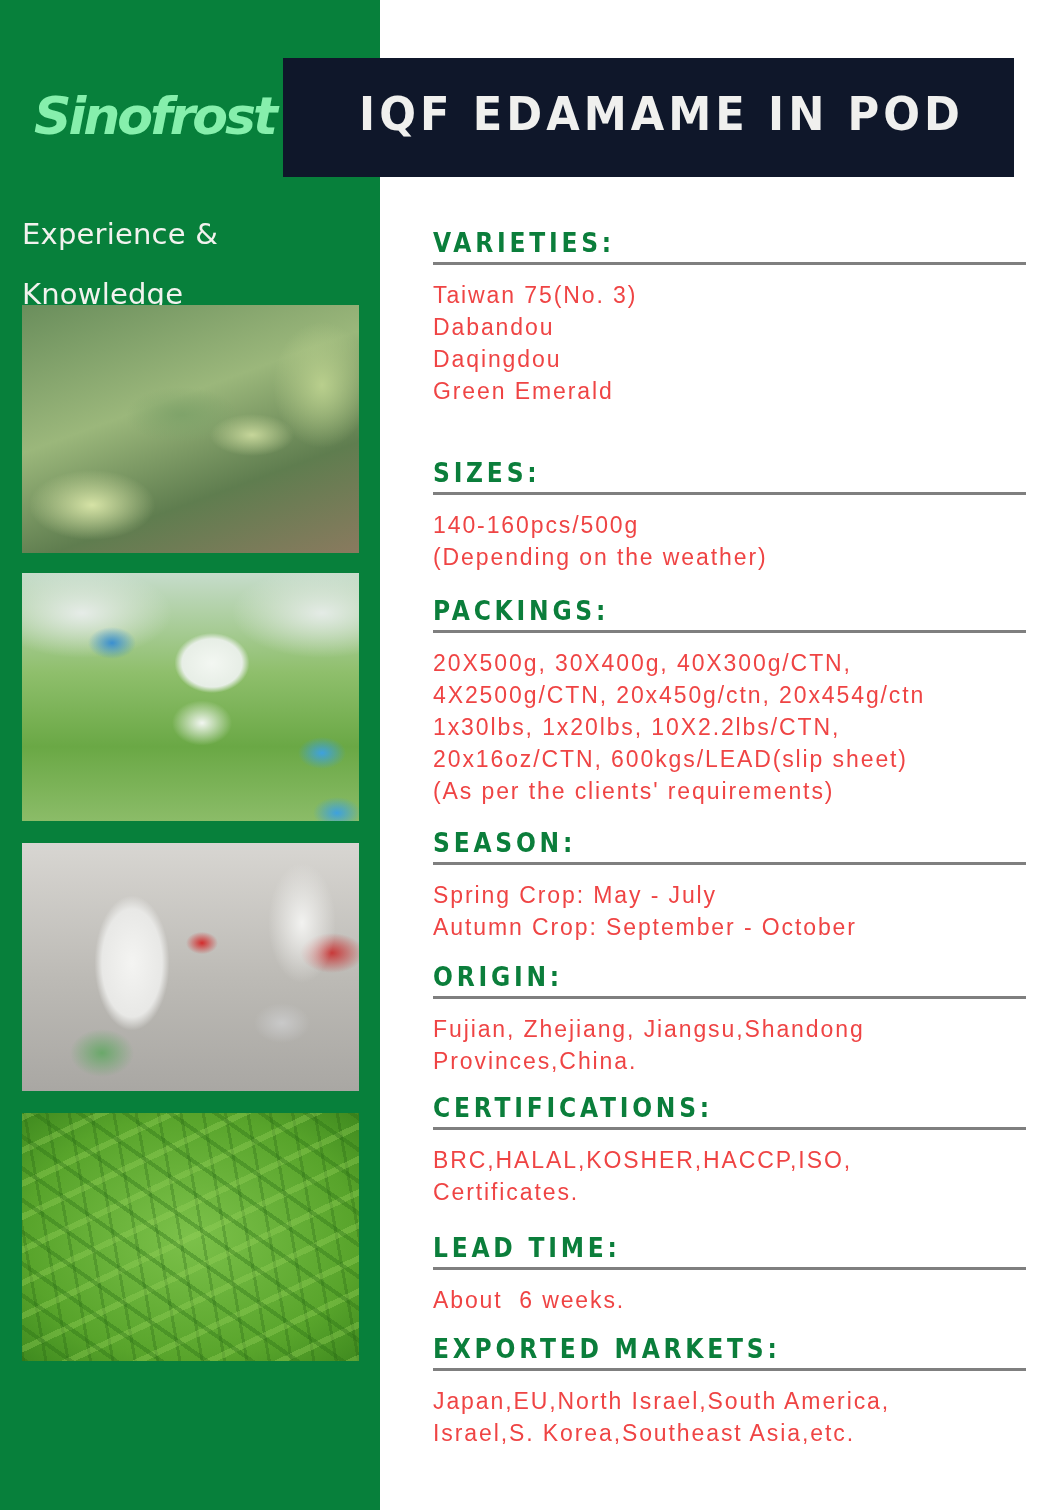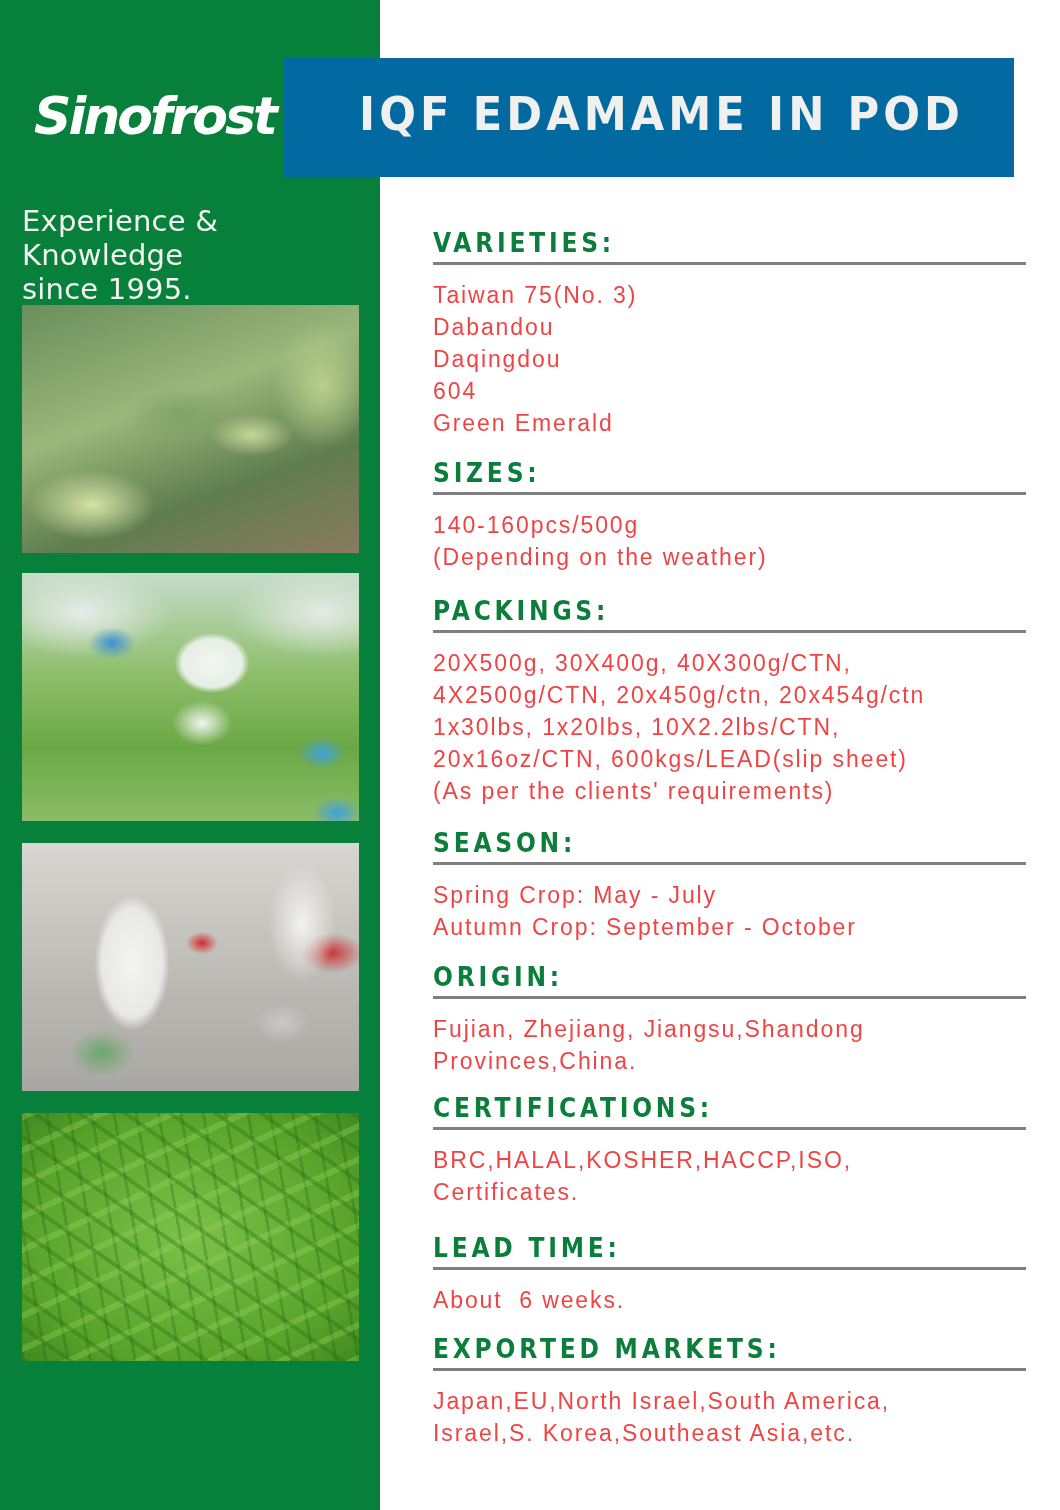--- a/index.html
+++ b/index.html
@@ -6,25 +6,25 @@
   html, body { width: 1060px; height: 1510px; background: #ffffff; overflow: hidden; }
   body { position: relative; font-family: "Liberation Sans", sans-serif; }
 
   .sidebar {
     position: absolute; left: 0; top: 0; width: 380px; height: 1510px;
     background: #07803b;
   }
   .logo {
     position: absolute; left: 34px; top: 86px;
     font-family: "DejaVu Sans", sans-serif; font-weight: bold; font-style: italic;
-    font-size: 52px; color: #ffffff; letter-spacing: -3px;
+    font-size: 52px; color: #86efac; letter-spacing: -3px;
   }
   .tagline {
     position: absolute; left: 22px; top: 204px; width: 360px;
-    font-family: "DejaVu Sans", sans-serif; font-size: 29px; line-height: 34px;
+    font-family: "DejaVu Sans", sans-serif; font-size: 29px; line-height: 60px;
     color: #f2f2ee; letter-spacing: 0.2px;
   }
   .photo {
     position: absolute; left: 22px; width: 337px; height: 248px; overflow: hidden;
   }
   .photo-1 { top: 305px;
     background:
       radial-gradient(ellipse 60px 30px at 230px 130px, #c6d69a 0%, transparent 70%),
       radial-gradient(ellipse 90px 50px at 70px 200px, #d6e3a6 0%, transparent 70%),
       radial-gradient(ellipse 70px 90px at 300px 80px, #b9cf8d 0%, transparent 70%),
@@ -60,21 +60,21 @@
       repeating-linear-gradient(80deg, rgba(30,90,15,0.25) 0 3px, transparent 3px 22px),
       radial-gradient(ellipse at 50% 50%, #7cc14a 0%, #58a42b 70%, #3f8a1f 100%);
   }
   .photo-label {
     position: absolute; right: 8px; bottom: 6px; font-size: 12px;
     color: rgba(255,255,255,0); 
   }
 
   .title-band {
     position: absolute; left: 283px; top: 58px; width: 731px; height: 119px;
-    background: #0369a1;
+    background: #0f172a;
   }
   .title-text {
     position: absolute; left: 76px; top: 28px;
     font-family: "DejaVu Sans", sans-serif; font-weight: bold;
     font-size: 47px; letter-spacing: 4.4px; color: #f0f0ee;
     transform: scaleX(0.92); transform-origin: left center;
     white-space: nowrap;
   }
 
   .content { position: absolute; left: 421px; top: 0; width: 593px; }
@@ -125,21 +125,20 @@
 
 <div class="content">
 
   <div class="section" style="top:228px;">
     <h2>VARIETIES:</h2>
     <div class="rule"></div>
     <div class="body">
       <div>Taiwan 75(No. 3)</div>
       <div>Dabandou</div>
       <div>Daqingdou</div>
-      <div>604</div>
       <div>Green Emerald</div>
     </div>
   </div>
 
   <div class="section" style="top:458px;">
     <h2>SIZES:</h2>
     <div class="rule"></div>
     <div class="body">
       <div>140-160pcs/500g</div>
       <div>(Depending on the weather)</div>

